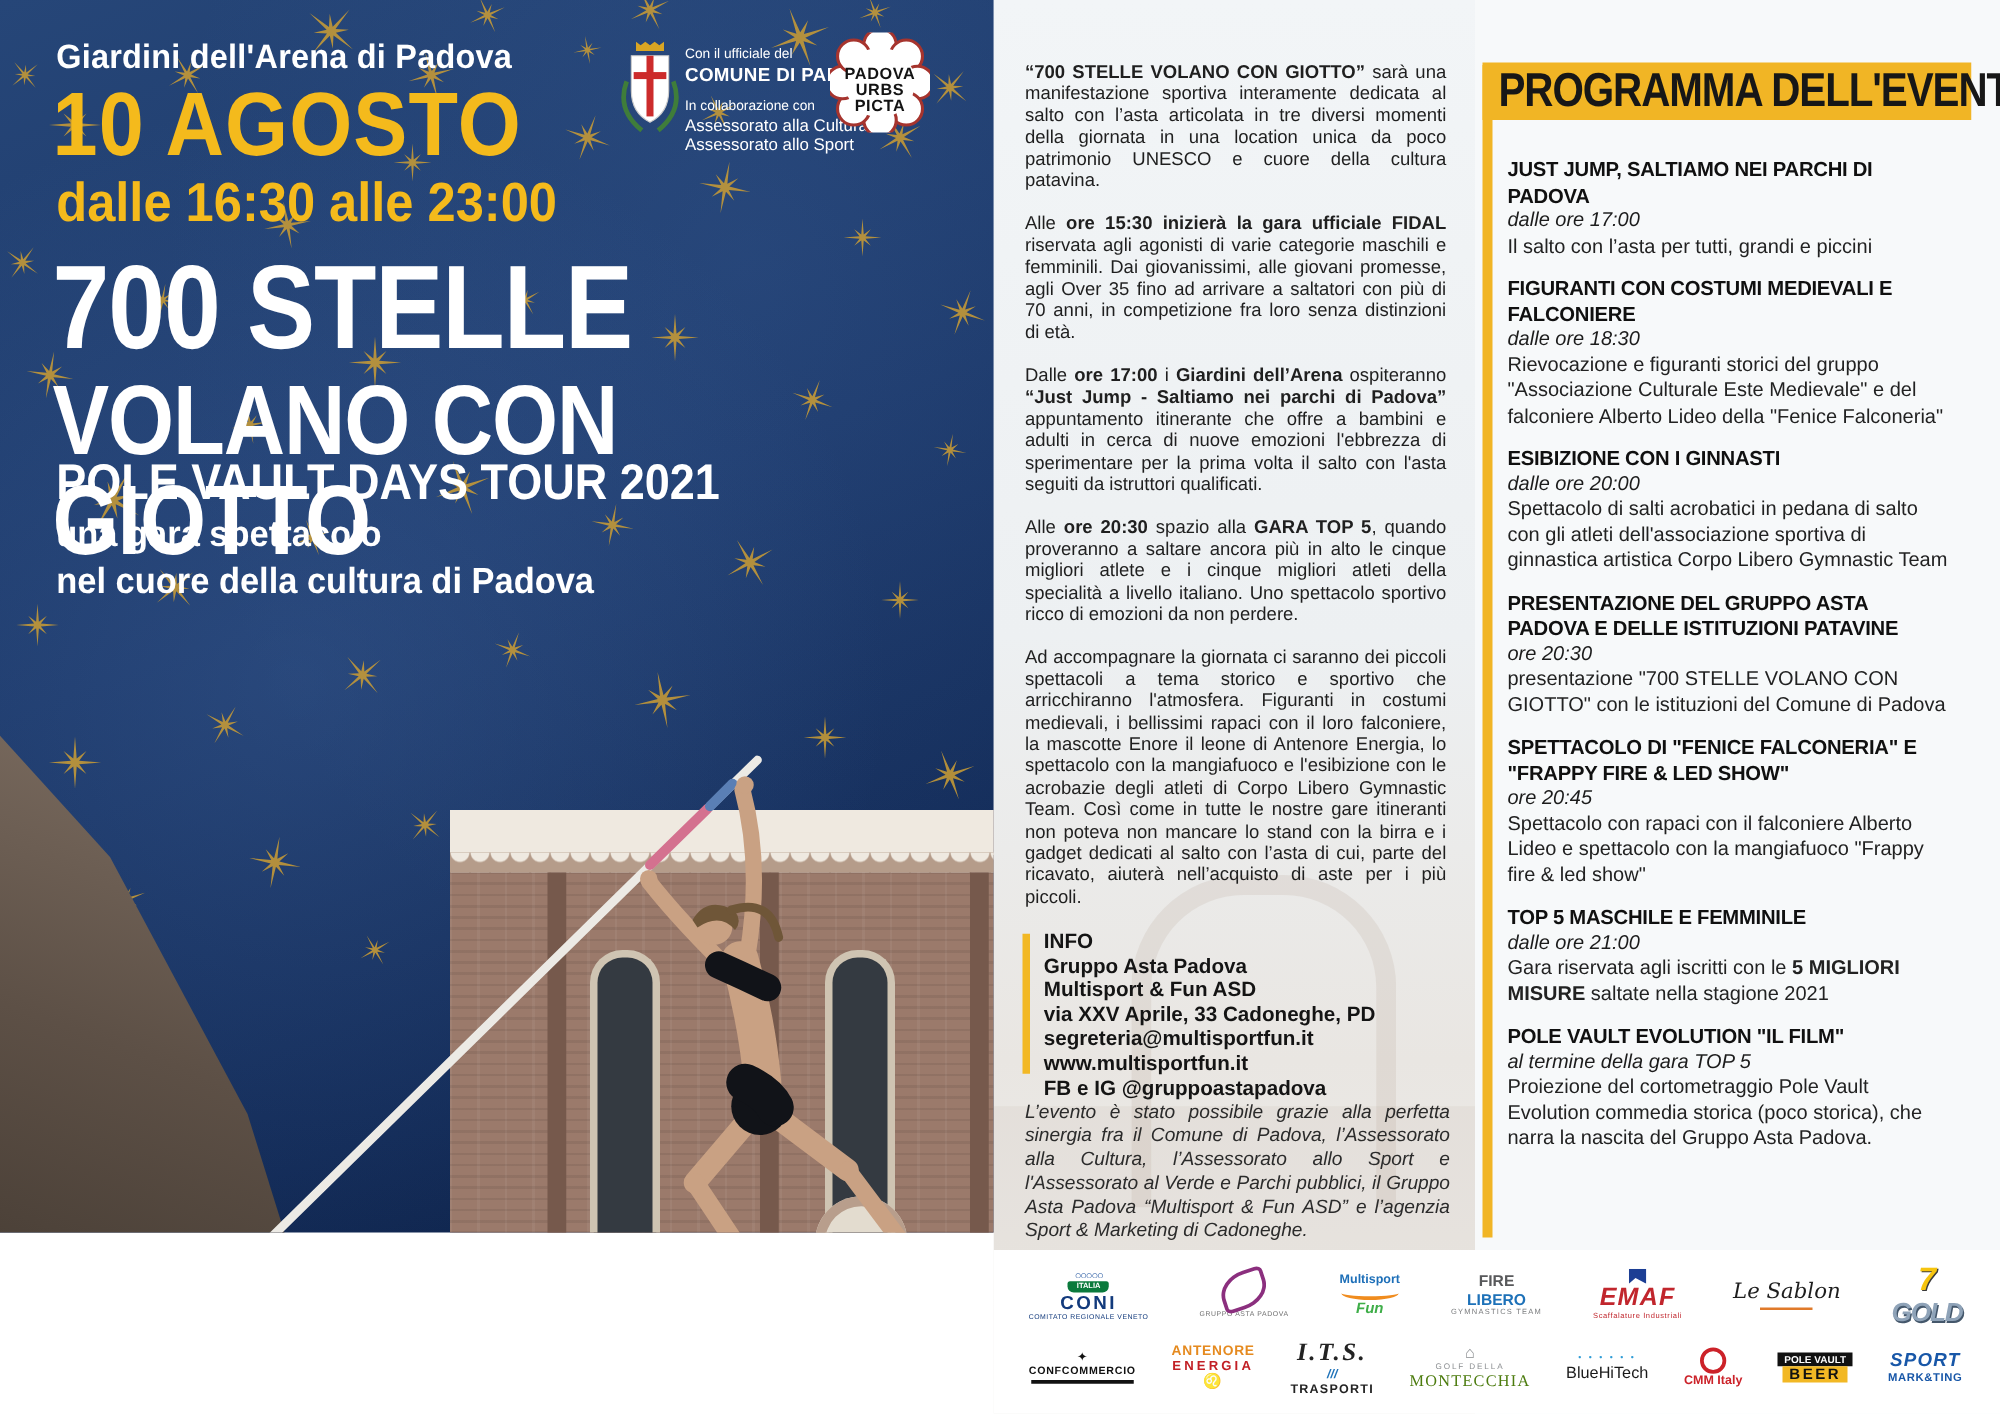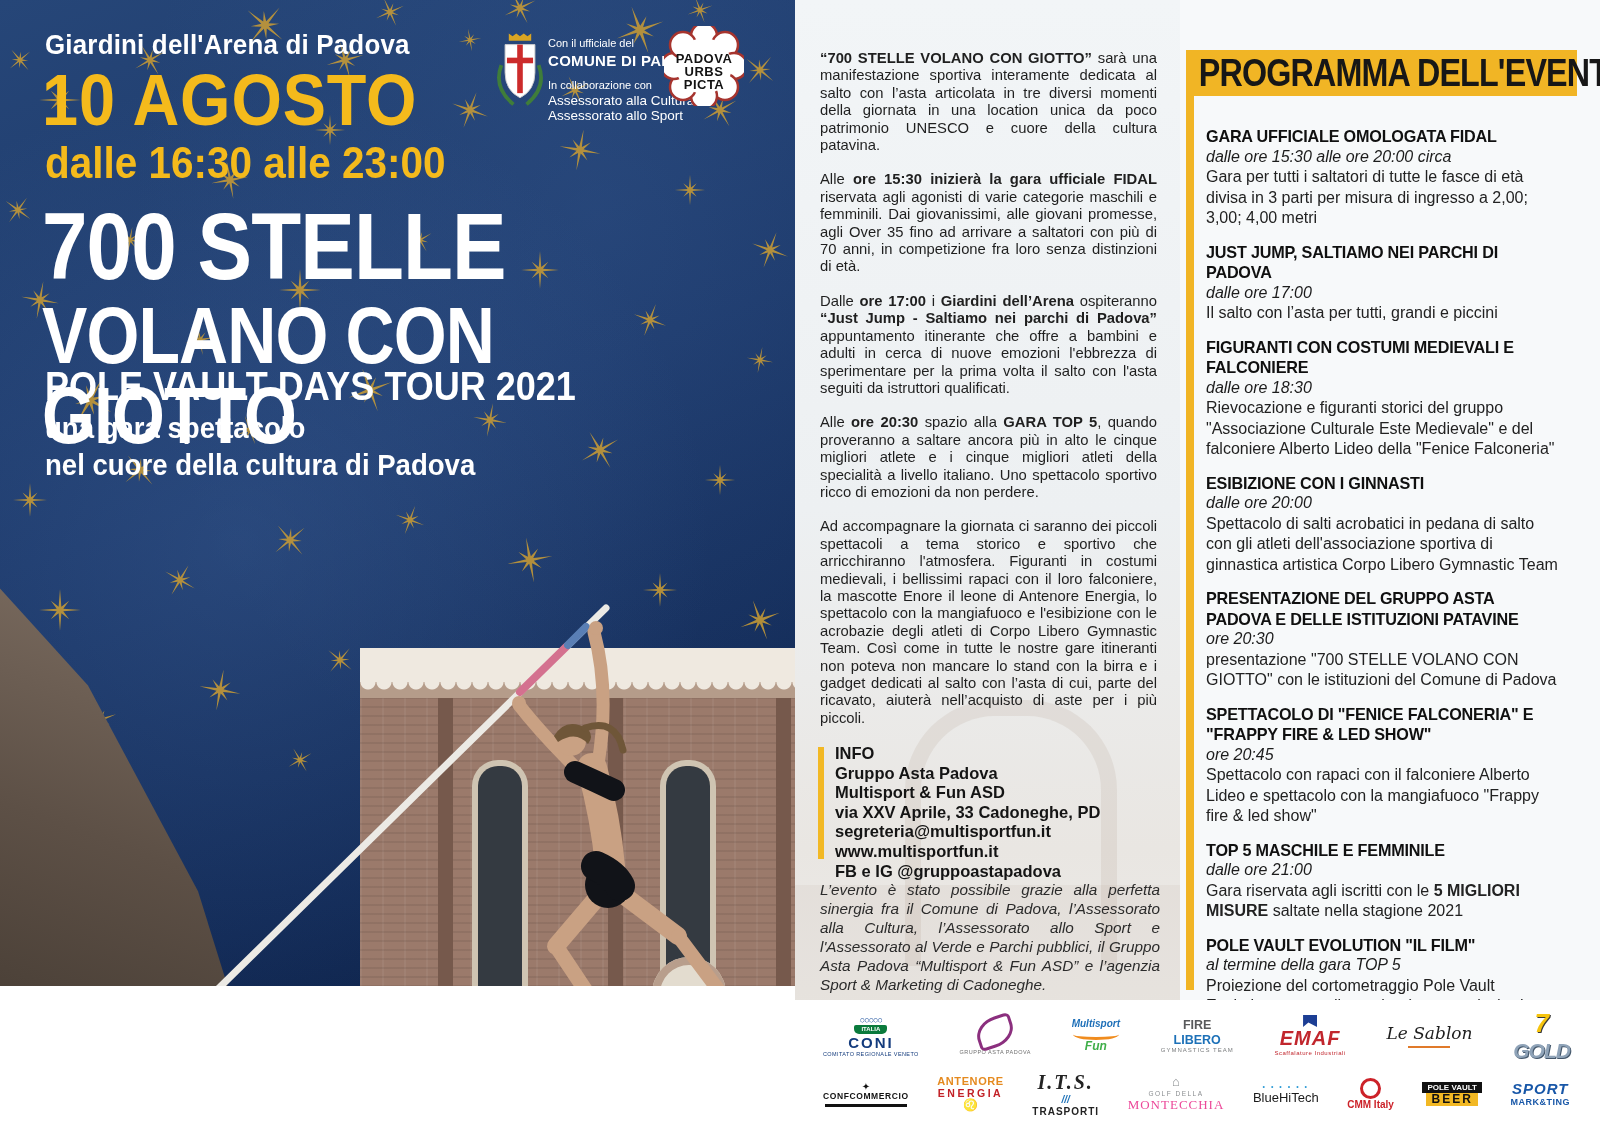--- a/index.html
+++ b/index.html
@@ -103,21 +103,21 @@
         text-align:center;line-height:1.15;}
   .blk{display:block;}
   .b{font-weight:bold;}
 
   .coni-rings{color:#1a4f9c;font-size:9px;letter-spacing:-1px;}
   .coni-shield{background:#0a7a3c;color:#fff;font-size:6px;font-weight:bold;padding:1px 7px;border-radius:2px 2px 5px 5px;}
   .coni-name{color:#123a7c;font-weight:bold;font-size:15px;letter-spacing:2px;}
   .coni-sub{color:#123a7c;font-size:5.5px;letter-spacing:.4px;}
   .gap-swirl{width:32px;height:24px;border:3px solid #8b2f7e;border-radius:60% 15% 60% 15%;transform:rotate(-18deg);margin-bottom:2px;}
   .gap-sub{color:#6f6f6f;font-size:5.5px;letter-spacing:.5px;}
-  .msf-top{color:#1d6fb8;font-style:italic;font-weight:bold;font-size:10px;}
+  .msf-top{color:#1d6fb8;font-weight:bold;font-size:10px;}
   .msf-swoosh{width:46px;height:8px;border-bottom:3px solid #f08c1e;border-radius:50%;}
   .msf-fun{color:#3fae49;font-weight:bold;font-style:italic;font-size:12px;}
   .cl-corpo{color:#58595b;font-weight:bold;font-size:12.5px;}
   .cl-libero{color:#1d71b8;font-weight:bold;font-size:12.5px;}
   .cl-sub{color:#7a7c7e;font-size:6px;letter-spacing:1px;}
   .emaf-flag{display:inline-block;width:14px;height:12px;background:#1c3e94;
              clip-path:polygon(0 0,100% 0,100% 100%,38% 62%,0 100%);vertical-align:middle;}
   .emaf-name{color:#c1262d;font-weight:bold;font-style:italic;font-size:20px;letter-spacing:1px;}
   .emaf-sub{color:#c1262d;font-size:6px;letter-spacing:.5px;}
   .sablon{font-family:"DejaVu Serif",serif;font-style:italic;font-size:17px;color:#1e1e1e;}
@@ -128,21 +128,21 @@
   .conf-name{color:#111;font-weight:bold;font-size:8.5px;letter-spacing:.6px;}
   .conf-bar{width:82px;height:3px;background:#111;margin:2px auto 0;}
   .ant-name{color:#e58a1f;font-weight:bold;font-size:11px;letter-spacing:.6px;}
   .ant-sub{color:#c22026;font-weight:bold;font-size:10.5px;letter-spacing:2.5px;}
   .ant-lion{color:#c22026;font-size:12px;}
   .its-name{font-family:"Liberation Serif",serif;font-weight:bold;font-style:italic;font-size:20px;color:#232323;letter-spacing:2px;}
   .its-stripes{color:#1d71b8;font-weight:bold;font-style:italic;font-size:10px;}
   .its-sub{color:#232323;font-weight:bold;font-size:10px;letter-spacing:1px;}
   .mont-icon{color:#8a8d90;font-size:13px;}
   .mont-top{color:#8a8d90;font-size:6.5px;letter-spacing:1.5px;}
-  .mont-name{color:#ec4899;font-family:"Liberation Serif",serif;font-size:13px;letter-spacing:1px;}
+  .mont-name{color:#4d7c0f;font-family:"Liberation Serif",serif;font-size:13px;letter-spacing:1px;}
   .bht-dots{color:#2e9bd6;font-size:7px;letter-spacing:2px;}
   .bht-name{color:#1a1a1a;font-weight:normal;font-size:13px;}
   .cmm-ring{display:inline-block;width:15px;height:15px;border:3px solid #cc2229;border-radius:50%;vertical-align:middle;}
   .cmm-name{color:#cc2229;font-weight:bold;font-size:10px;}
   .pvb-top{background:#111;color:#fff;font-weight:bold;font-size:8px;padding:1px 5px;}
   .pvb-beer{background:#f2b824;color:#111;font-weight:bold;font-size:12px;padding:0 5px;letter-spacing:2px;}
   .smk-top{color:#1857a8;font-weight:bold;font-style:italic;font-size:15px;letter-spacing:1px;}
   .smk-sub{color:#1857a8;font-weight:bold;font-size:9px;letter-spacing:.5px;}
 </style>
 </head>
@@ -321,25 +321,20 @@
   </div>
   <div class="credits">L’evento è stato possibile grazie alla perfetta sinergia fra il Comune di Padova, l’Assessorato alla Cultura, l’Assessorato allo Sport e l'Assessorato al Verde e Parchi pubblici, il Gruppo Asta Padova “Multisport &amp; Fun ASD” e l’agenzia Sport &amp; Marketing di Cadoneghe.</div>
 
   <div class="rightcol"></div>
   <div class="prog-bar"></div>
   <div class="prog-head">
     <span>PROGRAMMA DELL'EVENTO</span>
   </div>
   <div class="pitems">
       <div class="pitem">
-        <div class="ptitle">GARA UFFICIALE OMOLOGATA FIDAL</div>
-        <div class="ptime">dalle ore 15:30 alle ore 20:00 circa</div>
-        <div class="pdesc"><span>Gara per tutti i saltatori di tutte le fasce di età divisa in 3 parti per misura di ingresso a 2,00; 3,00; 4,00 metri</span></div>
-      </div>
-      <div class="pitem">
         <div class="ptitle">JUST JUMP, SALTIAMO NEI PARCHI DI PADOVA</div>
         <div class="ptime">dalle ore 17:00</div>
         <div class="pdesc"><span>Il salto con l’asta per tutti, grandi e piccini</span></div>
       </div>
       <div class="pitem">
         <div class="ptitle">FIGURANTI CON COSTUMI MEDIEVALI E FALCONIERE</div>
         <div class="ptime">dalle ore 18:30</div>
         <div class="pdesc"><span>Rievocazione e figuranti storici del gruppo "Associazione Culturale Este Medievale" e del falconiere Alberto Lideo della "Fenice Falconeria"</span></div>
       </div>
       <div class="pitem">

